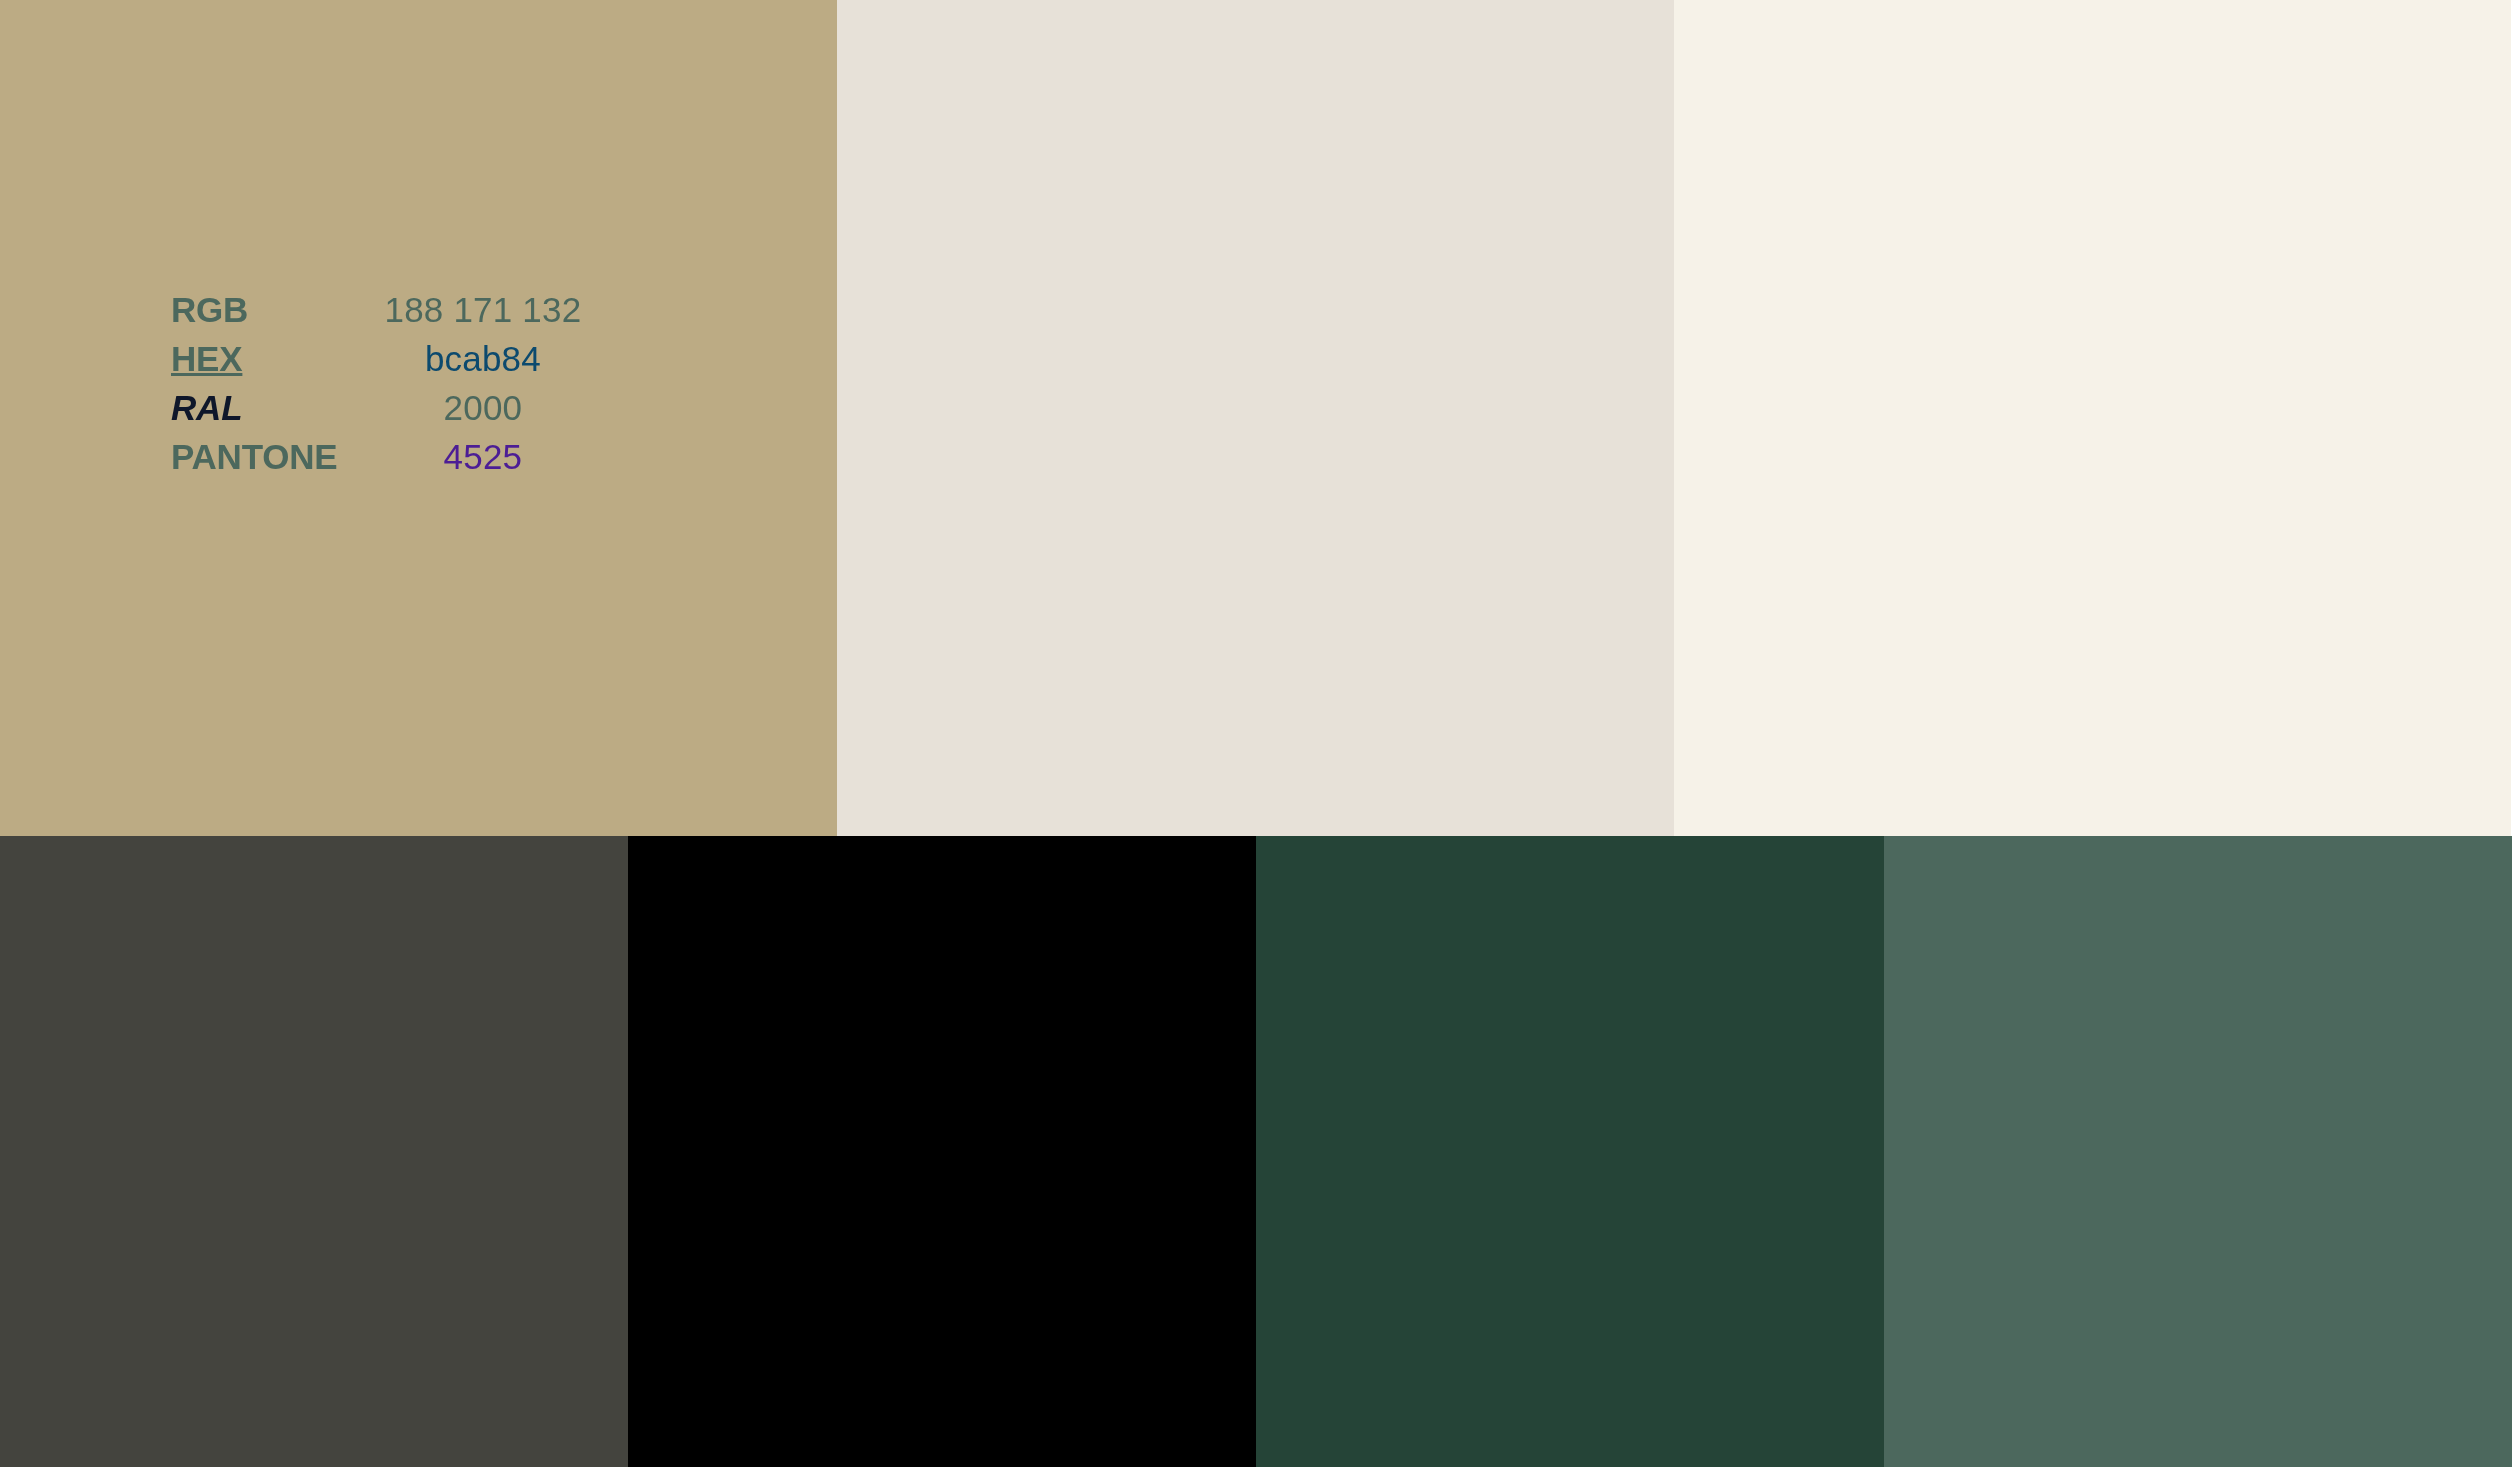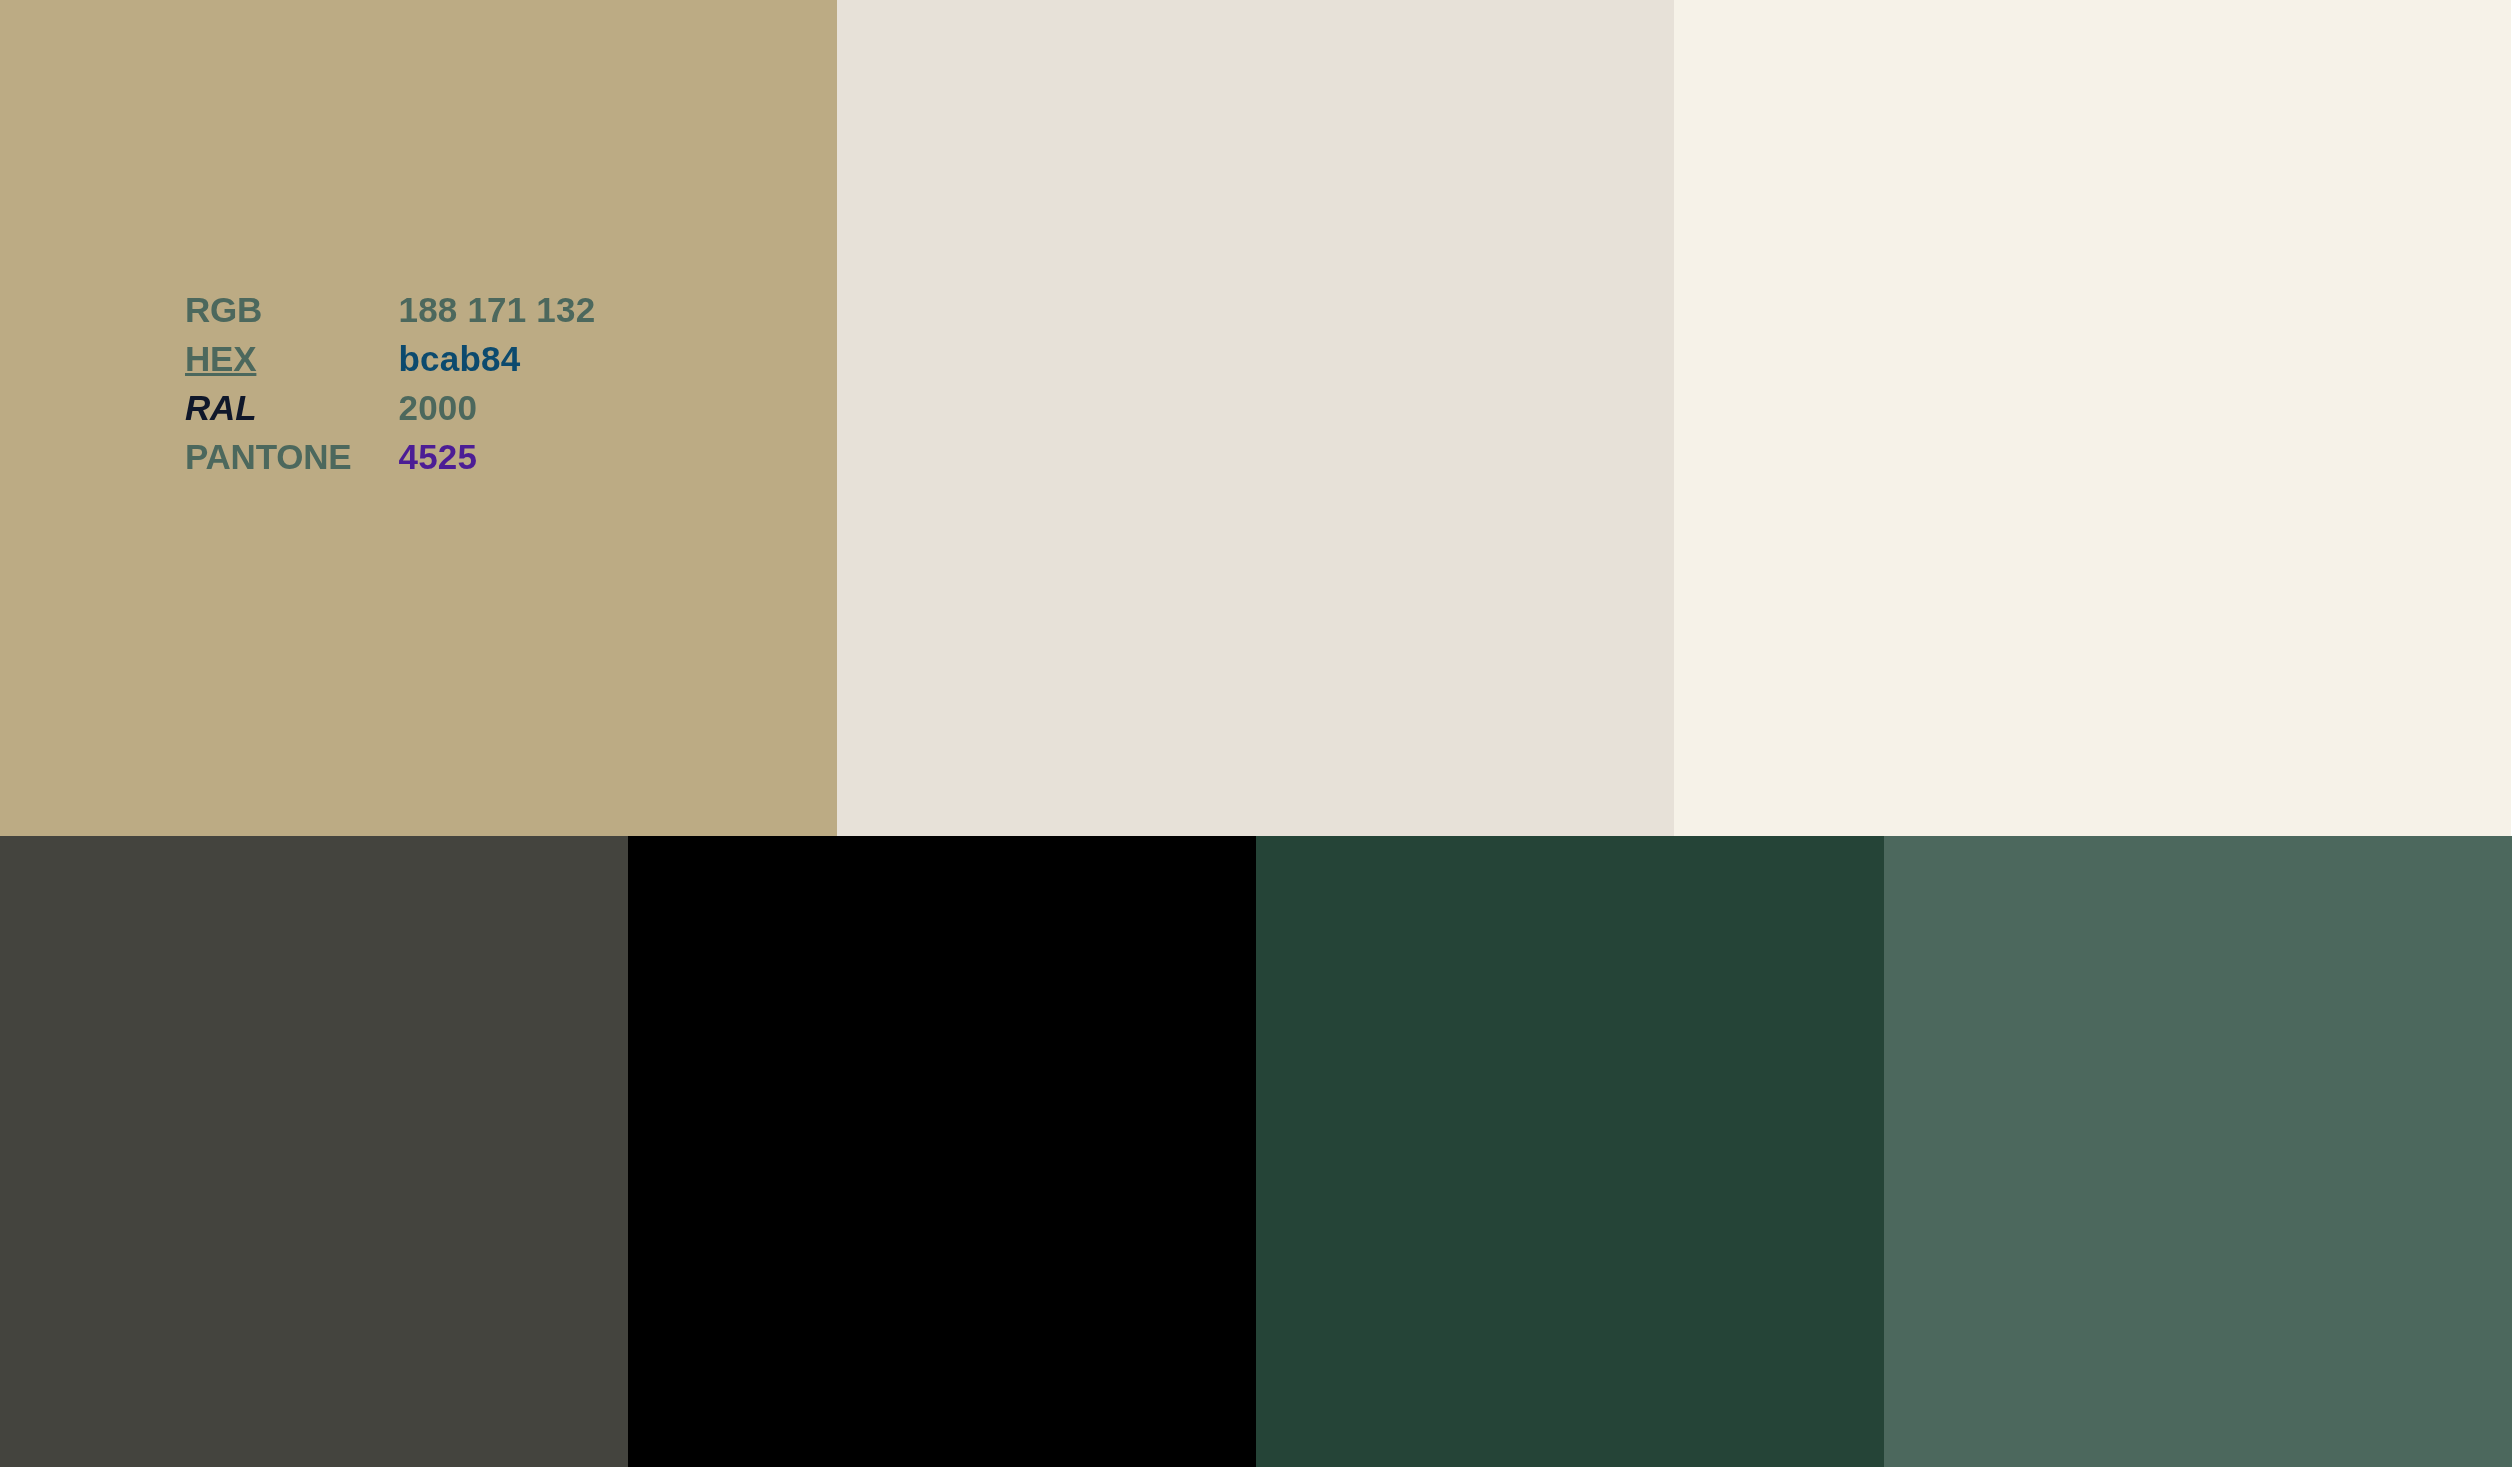--- a/index.html
+++ b/index.html
@@ -34,21 +34,20 @@
     overflow: hidden;
   }
   .row-top .swatch { width: 837px; }
   .row-bottom .swatch { width: 628px; }
 
   
   .spec {
     position: absolute;
     display: table;
     border-collapse: collapse;
-    margin-left: 14px;
   }
   .spec-row { display: table-row; }
   .spec-label, .spec-value {
     display: table-cell;
     white-space: nowrap;
     vertical-align: baseline;
     line-height: 49px;
     font-size: 35px;
   }
   .spec-label {
@@ -60,21 +59,21 @@
     letter-spacing: 0.2px;
   }
 
   
   
   .spec-khaki {
     left: 171px;
     top: 285px;
   }
   .spec-khaki .spec-label { text-align: left; padding-right: 47px; }
-  .spec-khaki .spec-value { text-align: left; min-width: 188px; font-weight: bold; }
+  .spec-khaki .spec-value { text-align: center; min-width: 188px; }
 </style>
 </head>
 <body>
 
 <div class="palette">
 
   <div class="row row-top">
 
     <div class="swatch" style="background: rgb(188, 171, 132);">
       <div class="spec spec-khaki">

